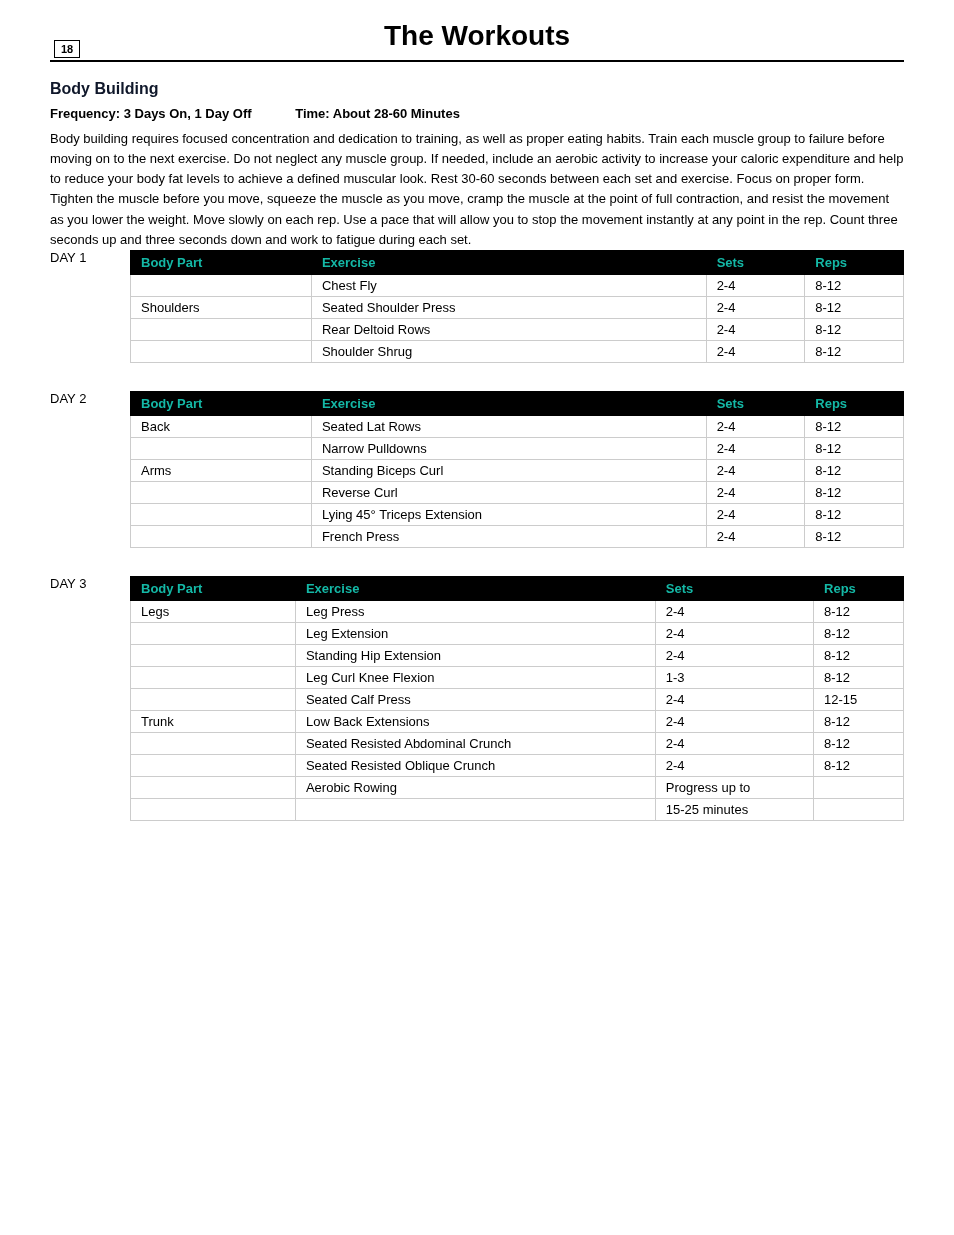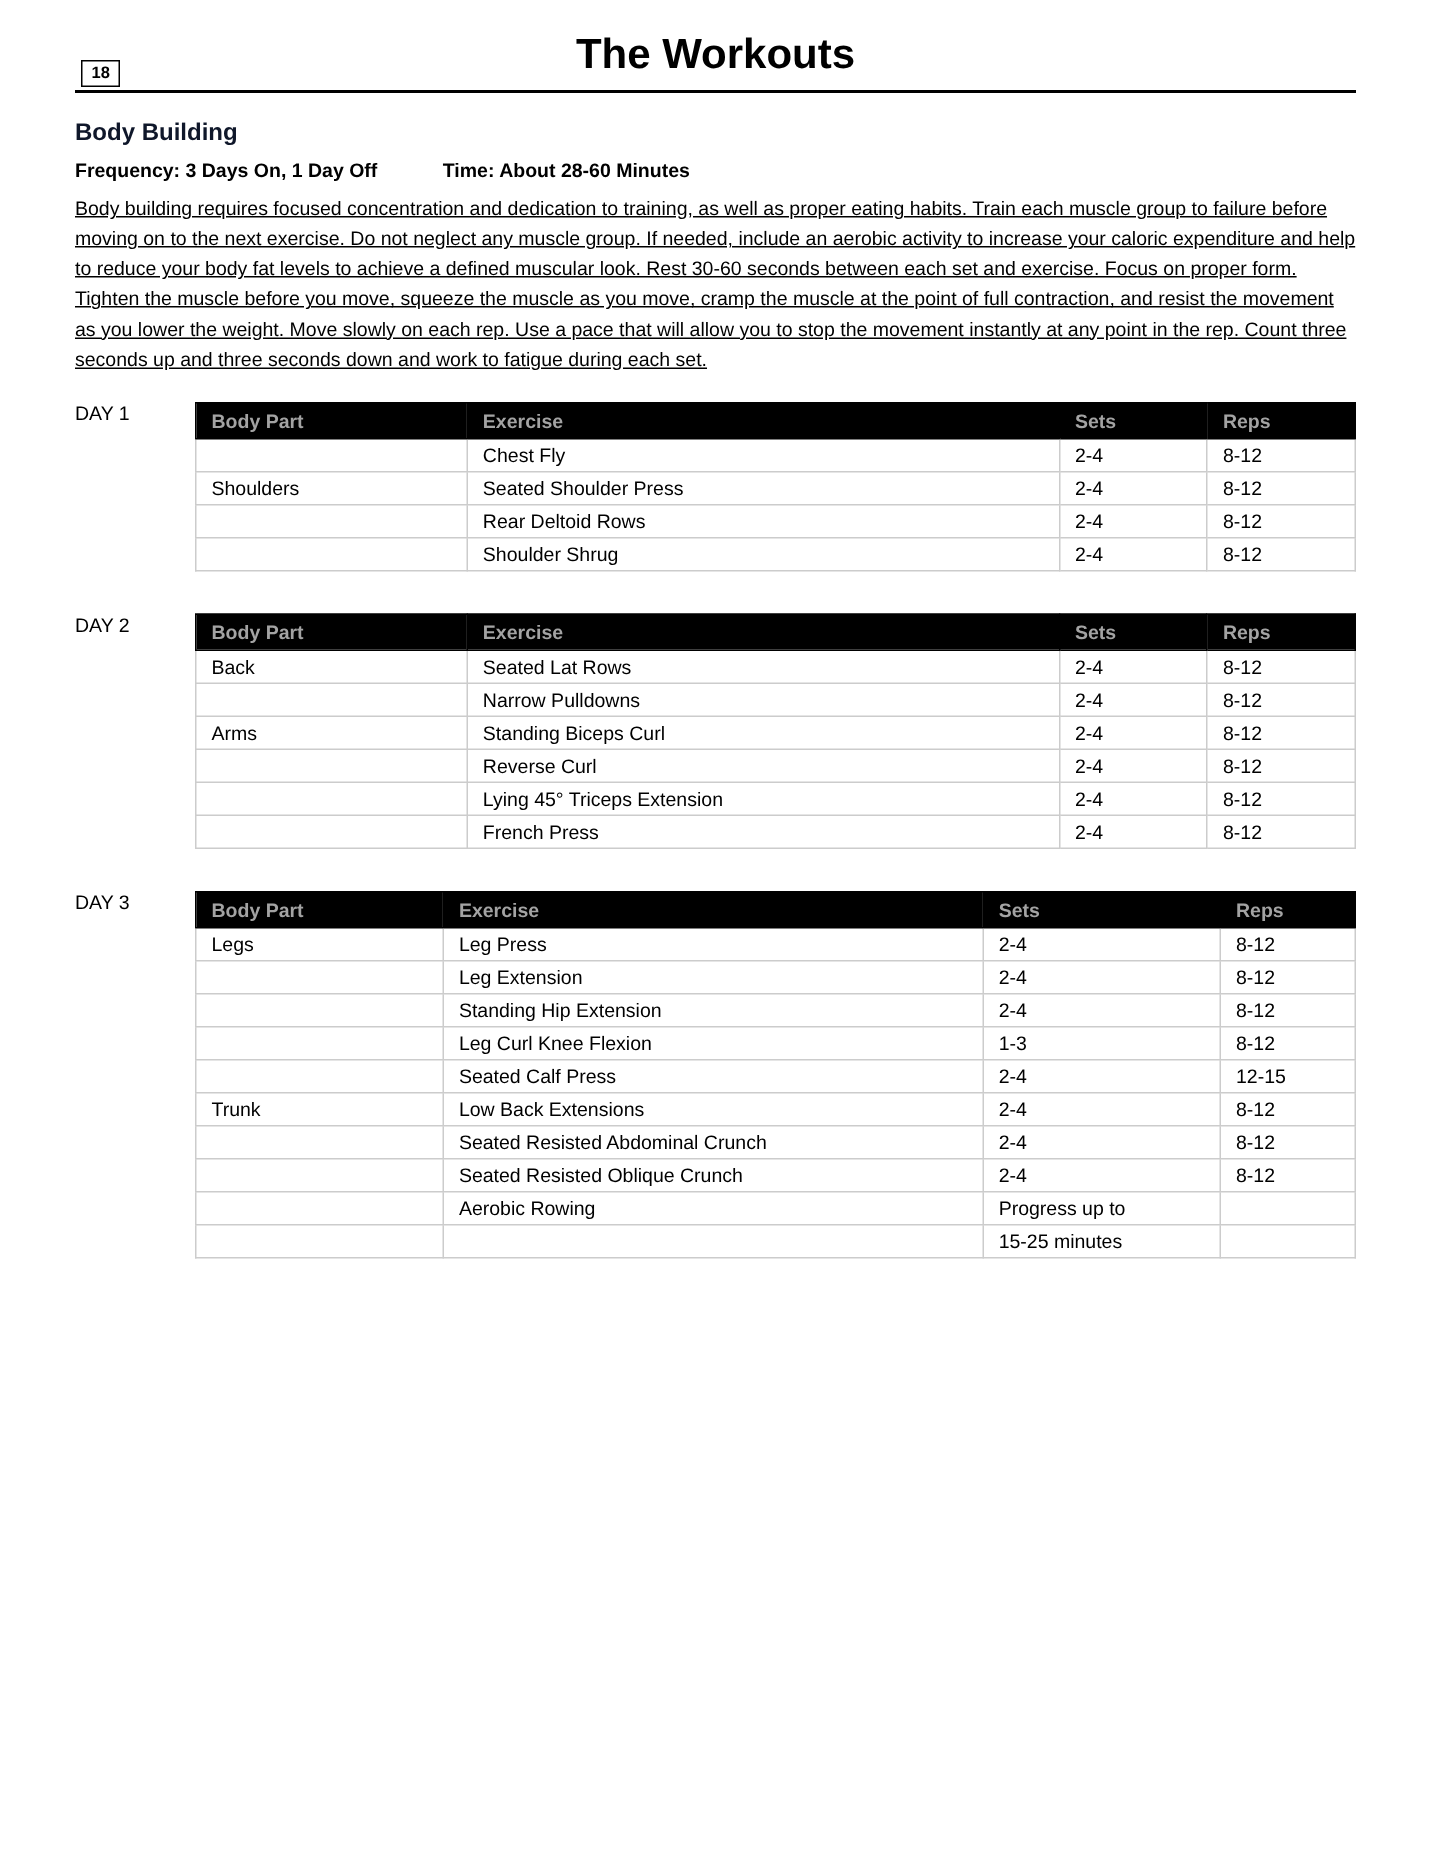--- a/index.html
+++ b/index.html
@@ -43,43 +43,41 @@
       font-weight: bold;
       font-size: 13px;
       margin-bottom: 8px;
     }
     .frequency-line span + span {
       margin-left: 40px;
     }
     .intro-text {
       font-size: 13px;
       line-height: 1.55;
-      margin-bottom: 18px;
-      text-decoration: underline;
     }
     .day-block {
       display: flex;
       align-items: flex-start;
       margin-bottom: 28px;
     }
     .day-label {
       font-size: 13px;
       font-weight: normal;
       min-width: 80px;
       padding-top: 0;
       margin-top: 0;
     }
     .workout-table {
       border-collapse: collapse;
       flex: 1;
       font-size: 13px;
     }
     .workout-table th {
       background: #000;
-      color: #a3a3a3;
+      color: #14b8a6;
       font-weight: bold;
       padding: 4px 10px;
       text-align: left;
       border: 1px solid #000;
     }
     .workout-table td {
       padding: 3px 10px;
       border: 1px solid #ccc;
       vertical-align: top;
     }

